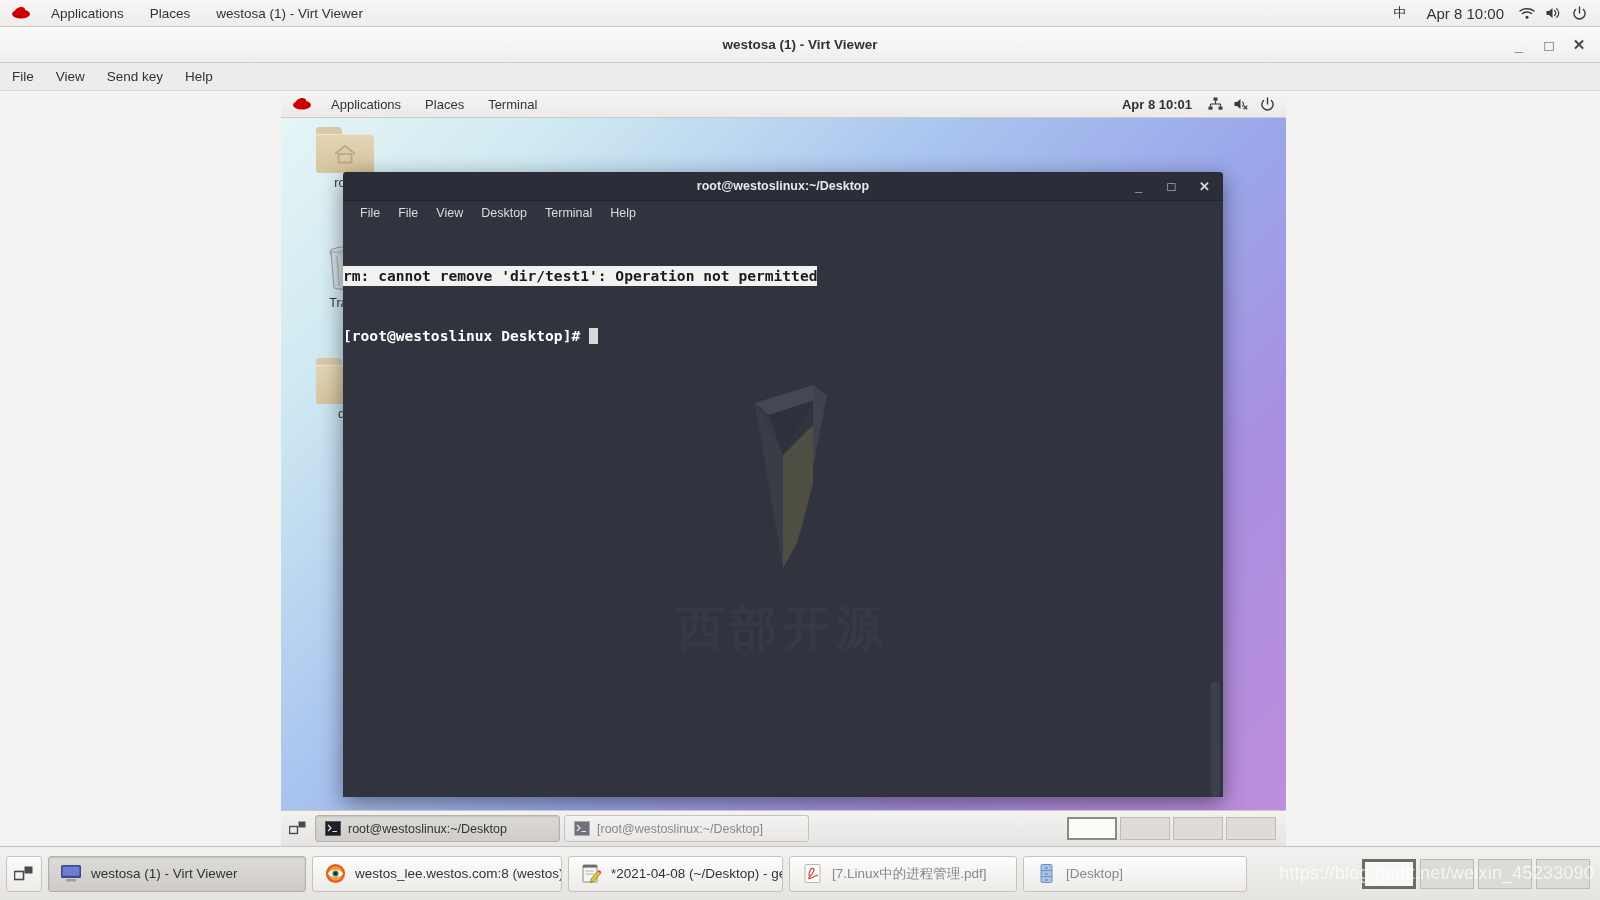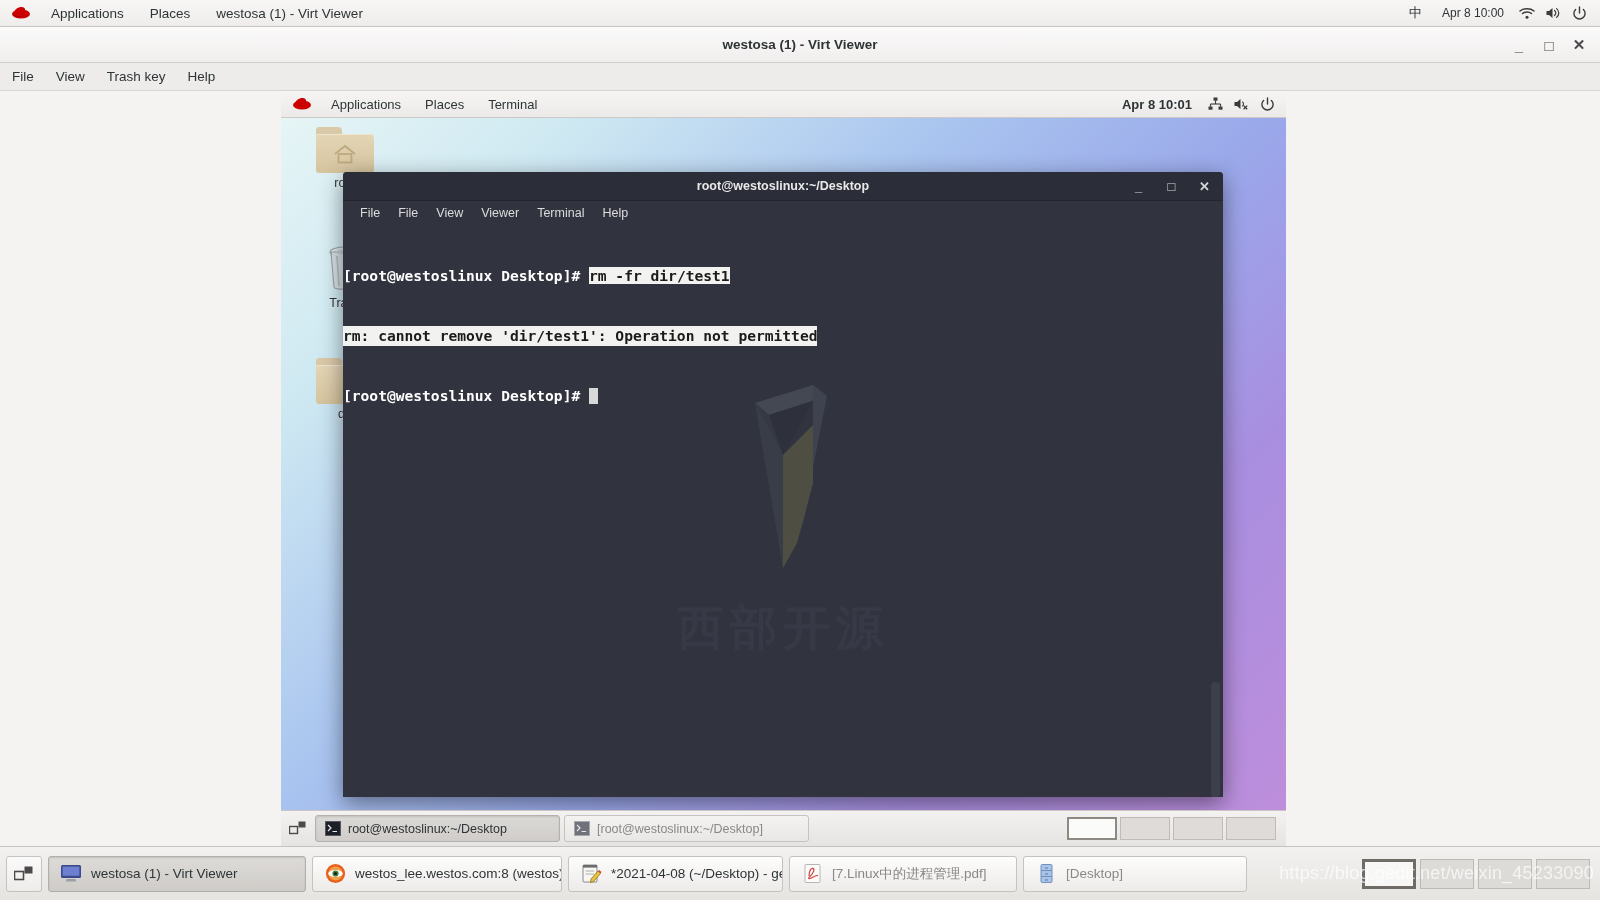--- a/index.html
+++ b/index.html
@@ -17,21 +17,21 @@
     border-bottom:1px solid #c9c5c2;
     display:flex; align-items:center;
     font-size:13.5px; color:#2e3436;
   }
   .host-panel .hp-left{ display:flex; align-items:center; }
   .rh-logo{ width:22px; height:16px; margin:0 6px 0 10px; position:relative; }
   .rh-logo svg{ display:block; }
   .hp-item{ padding:0 13px; line-height:27px; white-space:nowrap; }
   .host-panel .hp-right{ margin-left:auto; display:flex; align-items:center; padding-right:8px; gap:0px;}
   .hp-ime{ padding:0 10px; font-size:13px;}
-  .hp-clock{ padding:0 10px; font-size:12px; white-space:nowrap;}
+  .hp-clock{ padding:0 10px; font-size:15px; white-space:nowrap;}
   .hp-ico{ width:26px; height:27px; display:flex; align-items:center; justify-content:center;}
 
   
   .vv-title{
     position:absolute; left:0; top:27px; width:1600px; height:36px;
     background:linear-gradient(#fbfafa,#f0eeed);
     border-bottom:1px solid #d2cecb;
     display:flex; align-items:center; justify-content:center;
     font-size:13.5px; font-weight:bold; color:#2e3436;
   }
@@ -244,21 +244,21 @@
   <span class="vv-ctl">
     <span class="vv-btn">_</span>
     <span class="vv-btn">□</span>
     <span class="vv-btn">✕</span>
   </span>
 </div>
 
 <div class="vv-menu">
   <span>File</span>
   <span>View</span>
-  <span>Trash key</span>
+  <span>Send key</span>
   <span>Help</span>
 </div>
 
 <div class="vv-canvas"></div>
 
 <div class="vm">
 
   <div class="vm-panel">
     <span class="rh-logo">
       <svg width="22" height="16" viewBox="0 0 22 16">
@@ -339,39 +339,38 @@
       <span class="term-ctl">
         <span class="tc">_</span>
         <span class="tc">□</span>
         <span class="tc">✕</span>
       </span>
     </div>
     <div class="term-menu">
       <span>File</span>
       <span>File</span>
       <span>View</span>
-      <span>Viewer</span>
+      <span>Desktop</span>
       <span>Terminal</span>
       <span>Help</span>
     </div>
     <div class="term-body">
       <div class="wm">
         <svg width="112" height="230" viewBox="0 0 112 230">
           <polygon points="28,40 86,22 100,33 42,52" fill="#575c68"></polygon>
           <polygon points="100,33 86,22 86,120 72,175" fill="#4e535f"></polygon>
           <polygon points="28,40 42,52 56,92 56,205" fill="#3a3f4c"></polygon>
           <polygon points="42,52 86,38 56,92" fill="#2c303b"></polygon>
           <polygon points="56,92 86,62 86,120 70,180 56,205" fill="#6b6847"></polygon>
           <polygon points="28,40 56,92 56,205" fill="#414652"></polygon>
         </svg>
         <div class="wm-text">西部开源</div>
       </div>
 
       <div class="term-text">
-        <div class="tline"><span class="seg-prompt">[root@westoslinux Desktop]# </span><span class="seg-sel">rm -fr dir/test1</span></div>
         <div class="tline"><span class="seg-selfull">rm: cannot remove 'dir/test1': Operation not permitted</span></div>
         <div class="tline"><span class="seg-prompt">[root@westoslinux Desktop]# </span><span class="cursor"></span></div>
       </div>
 
       <div class="term-scroll">
         <div class="term-thumb"></div>
       </div>
     </div>
   </div>
 

